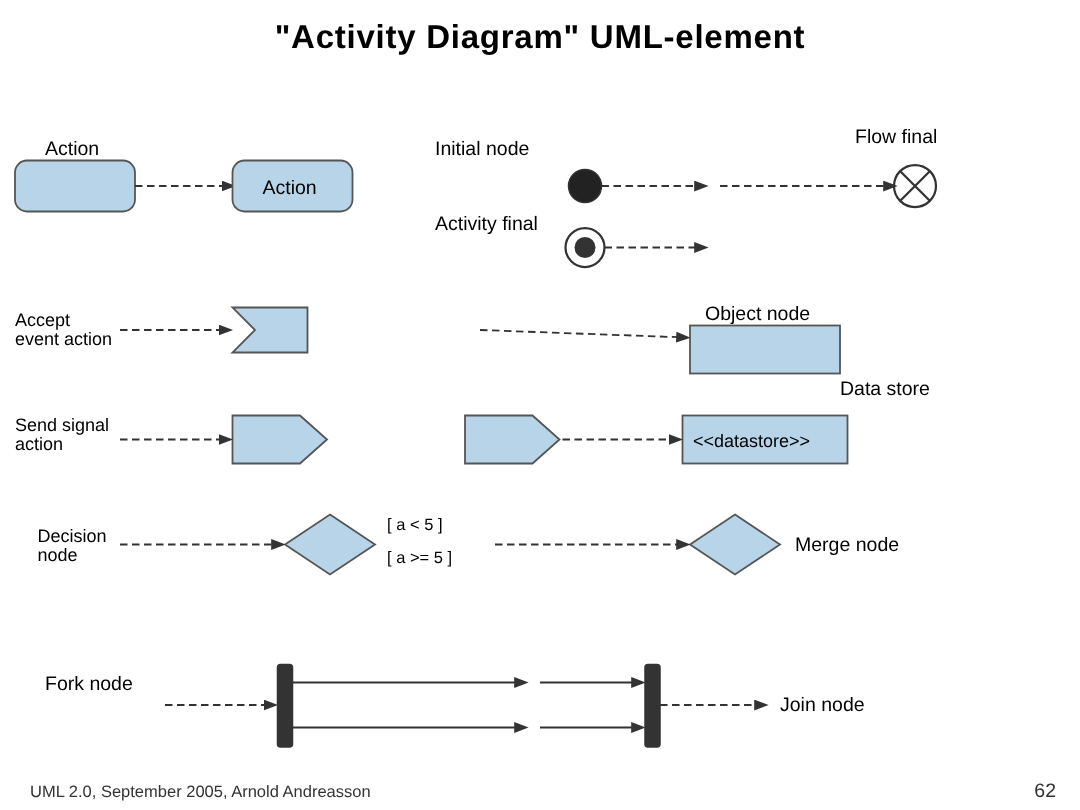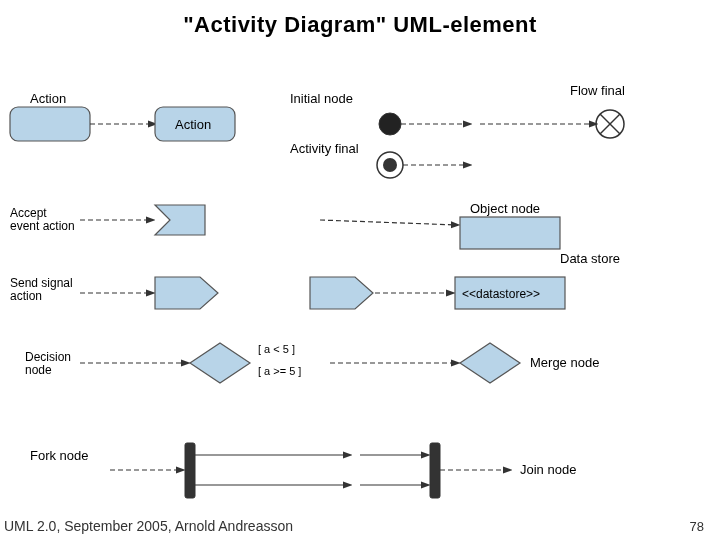--- a/index.html
+++ b/index.html
@@ -32,22 +32,22 @@
       position: absolute;
       top: 45px;
       left: 0;
       width: 720px;
       height: 495px;
     }
 
     .footer {
       position: absolute;
       bottom: 6px;
-      left: 4px;
-      font-size: 14px;
+      left: 20px;
+      font-size: 11px;
       color: #333;
     }
     .page-num {
       position: absolute;
       bottom: 6px;
       right: 16px;
       font-size: 13px;
       color: #333;
     }
   </style>
@@ -157,14 +157,14 @@
     <line x1="360" y1="410" x2="428" y2="410" stroke="#333" stroke-width="1.2" marker-end="url(#arrow)"></line>
     <line x1="360" y1="440" x2="428" y2="440" stroke="#333" stroke-width="1.2" marker-end="url(#arrow)"></line>
 
     <line x1="440" y1="425" x2="510" y2="425" stroke="#333" stroke-width="1.2" stroke-dasharray="5,3" marker-end="url(#arrow)"></line>
 
     <text x="520" y="429" font-size="13">Join node</text>
 
   </svg>
 
   <div class="footer">UML 2.0, September 2005, Arnold Andreasson</div>
-  <div class="page-num">78</div>
+  <div class="page-num">62</div>
 </div>
 
 </body></html>

